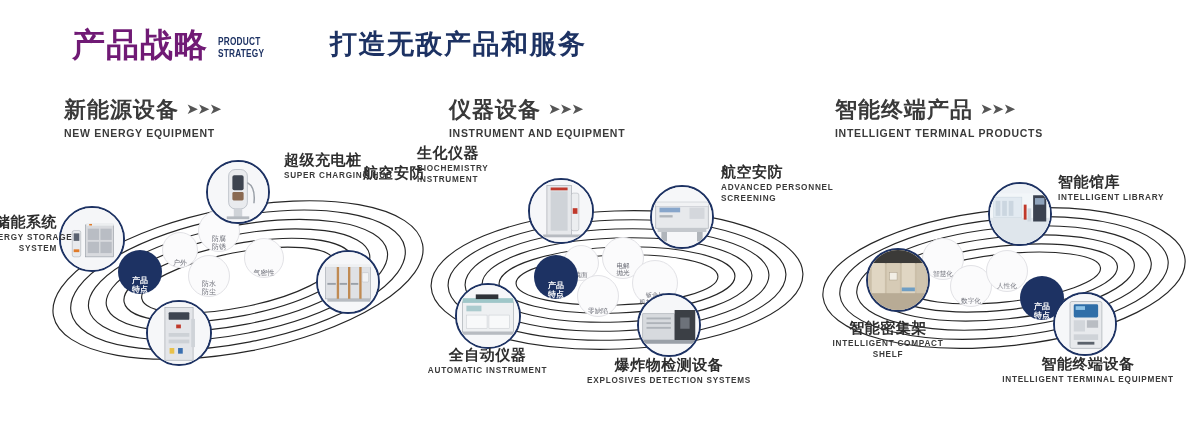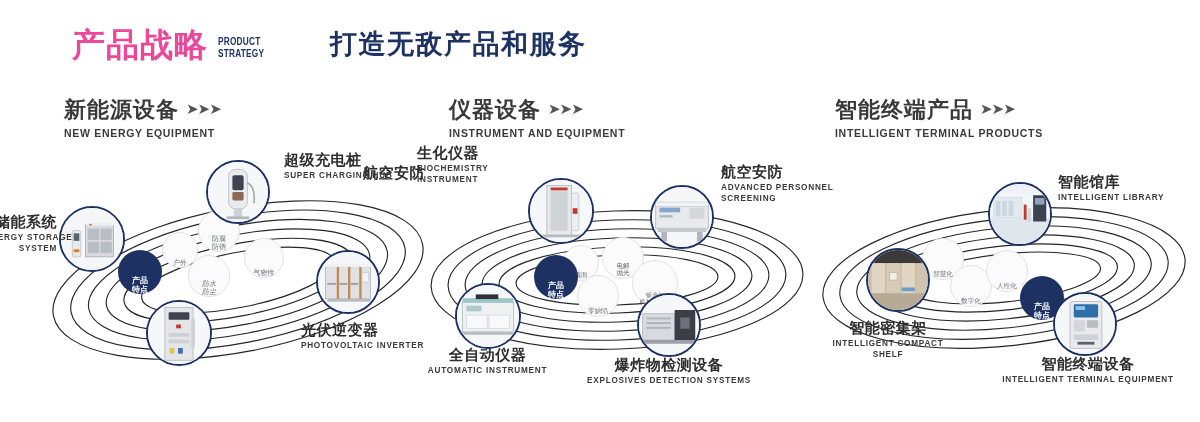--- a/index.html
+++ b/index.html
@@ -6,21 +6,21 @@
   body{
     width:1200px;height:422px;background:#ffffff;overflow:hidden;
     font-family:"Liberation Sans","DejaVu Sans",sans-serif;
     color:#2b2b2b;position:relative;
   }
   .stage{position:absolute;left:0;top:0;width:1200px;height:422px;}
 
   
   .hdr{position:absolute;left:72px;top:28px;display:flex;align-items:flex-end;}
   .hdr-cn{
-    font-size:33px;font-weight:bold;color:#ec4899;letter-spacing:1px;
+    font-size:33px;font-weight:bold;color:#701a75;letter-spacing:1px;
     line-height:1;font-family:"DejaVu Sans",sans-serif;
   }
   .hdr-en{
     margin-left:10px;margin-bottom:2px;color:#1d3263;font-weight:bold;
     font-size:11.5px;line-height:11.5px;letter-spacing:.3px;
     transform:scaleX(.72);transform-origin:left bottom;white-space:nowrap;
   }
   .hdr-sub{
     position:absolute;left:330px;top:33px;font-size:27px;font-weight:bold;
     color:#1d3263;letter-spacing:1.5px;line-height:1;
@@ -112,21 +112,21 @@
 
     <div class="fb light" style="left:122px;top:82px;width:36px;height:36px;font-size:7px;">
       <span>户外</span>
     </div>
     <div class="fb light" style="left:158px;top:60px;width:42px;height:42px;font-size:7px;">
       <div>
           <span>防腐</span>
           <span>防锈</span>
         </div>
     </div>
-    <div class="fb light" style="left:148px;top:105px;width:42px;height:42px;font-size:7px;font-style:italic;">
+    <div class="fb light" style="left:148px;top:105px;width:42px;height:42px;font-size:7px;">
       <div>
           <span>防水</span>
           <span>防尘</span>
         </div>
     </div>
     <div class="fb light" style="left:204px;top:88px;width:40px;height:40px;font-size:7px;">
       <span>气密性</span>
     </div>
     <div class="fb dark" style="left:78px;top:100px;width:44px;height:44px;font-size:8px;">
       <div>
@@ -184,26 +184,20 @@
         <rect x="20" y="16" width="2.5" height="34" fill="#c08a52"></rect>
         <rect x="32" y="16" width="2.5" height="34" fill="#c08a52"></rect>
         <rect x="44" y="16" width="2.5" height="34" fill="#c08a52"></rect>
         <rect x="47" y="22" width="7" height="10" rx="1" fill="#f2f3f5" stroke="#b6bac0" stroke-width=".5"></rect>
         <rect x="10" y="33" width="9" height="2" fill="#9aa0a8"></rect>
         <rect x="23" y="33" width="8" height="2" fill="#9aa0a8"></rect>
         <rect x="35" y="33" width="8" height="2" fill="#9aa0a8"></rect>
         <rect x="10" y="50" width="46" height="3" fill="#b7bbc1"></rect>
       </svg>
     </div>
-    <div class="lbl right" style="left:261px;top:172px;">
-      <div class="cn">光伏逆变器</div>
-      <div class="en">
-        <div>PHOTOVOLTAIC INVERTER</div>
-      </div>
-    </div>
 
     <div class="pc" style="left:106px;top:150px;width:66px;height:66px;">
       <svg class="img" viewBox="0 0 66 66">
         <rect x="0" y="0" width="66" height="66" fill="#f6f7f9"></rect>
         <rect x="18" y="6" width="30" height="56" fill="#e3e5e9" stroke="#a4a9b0" stroke-width=".7"></rect>
         <rect x="22" y="11" width="22" height="8" rx="1" fill="#3d4450"></rect>
         <rect x="30" y="24" width="5" height="4" fill="#c0392b"></rect>
         <rect x="22" y="33" width="22" height="4" fill="#cdd1d6"></rect>
         <rect x="22" y="40" width="22" height="4" fill="#cdd1d6"></rect>
         <rect x="23" y="49" width="5" height="6" fill="#e8c14a"></rect>

